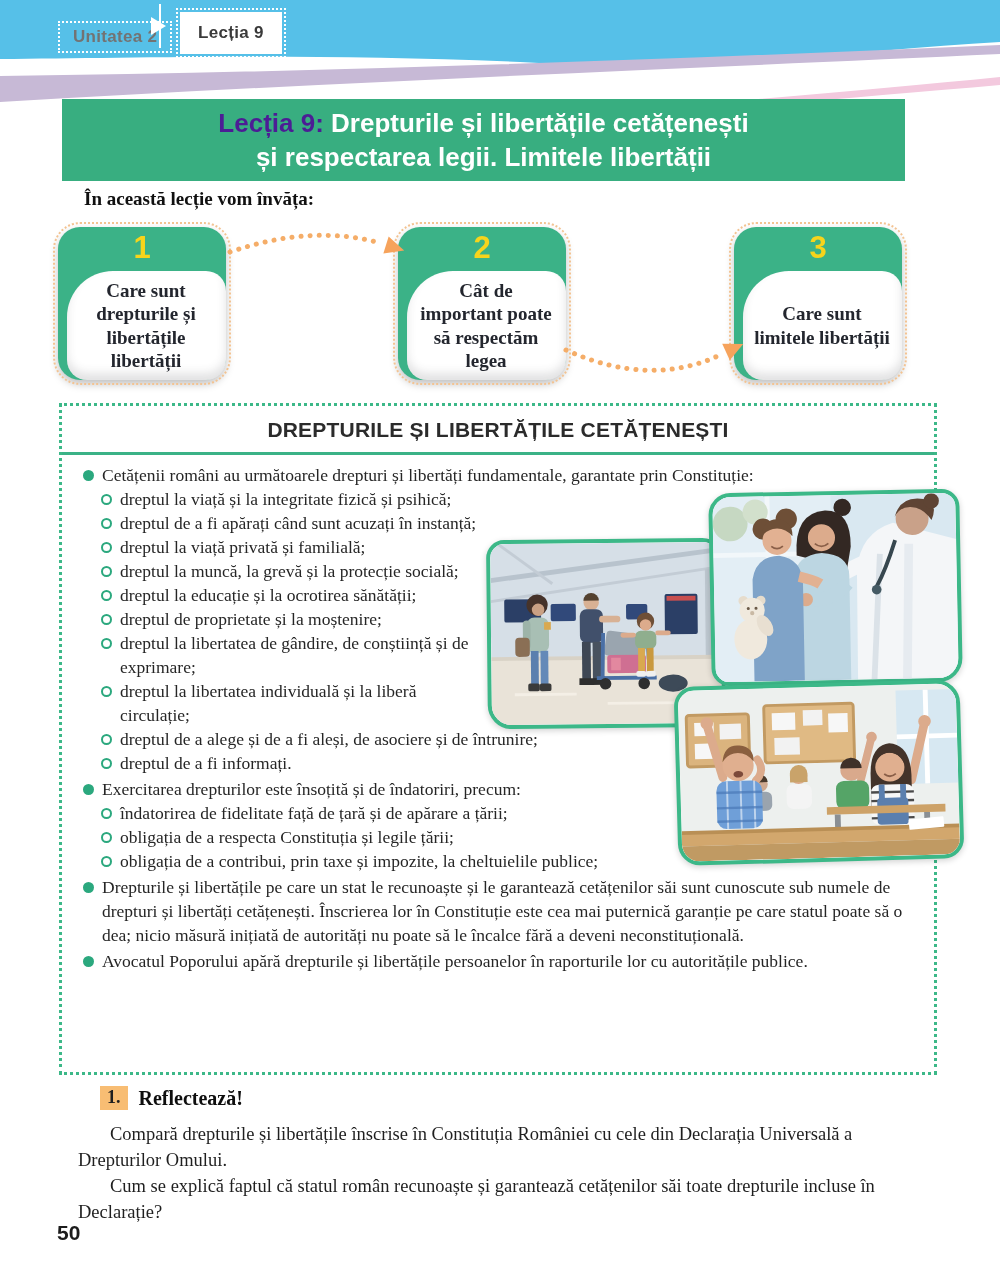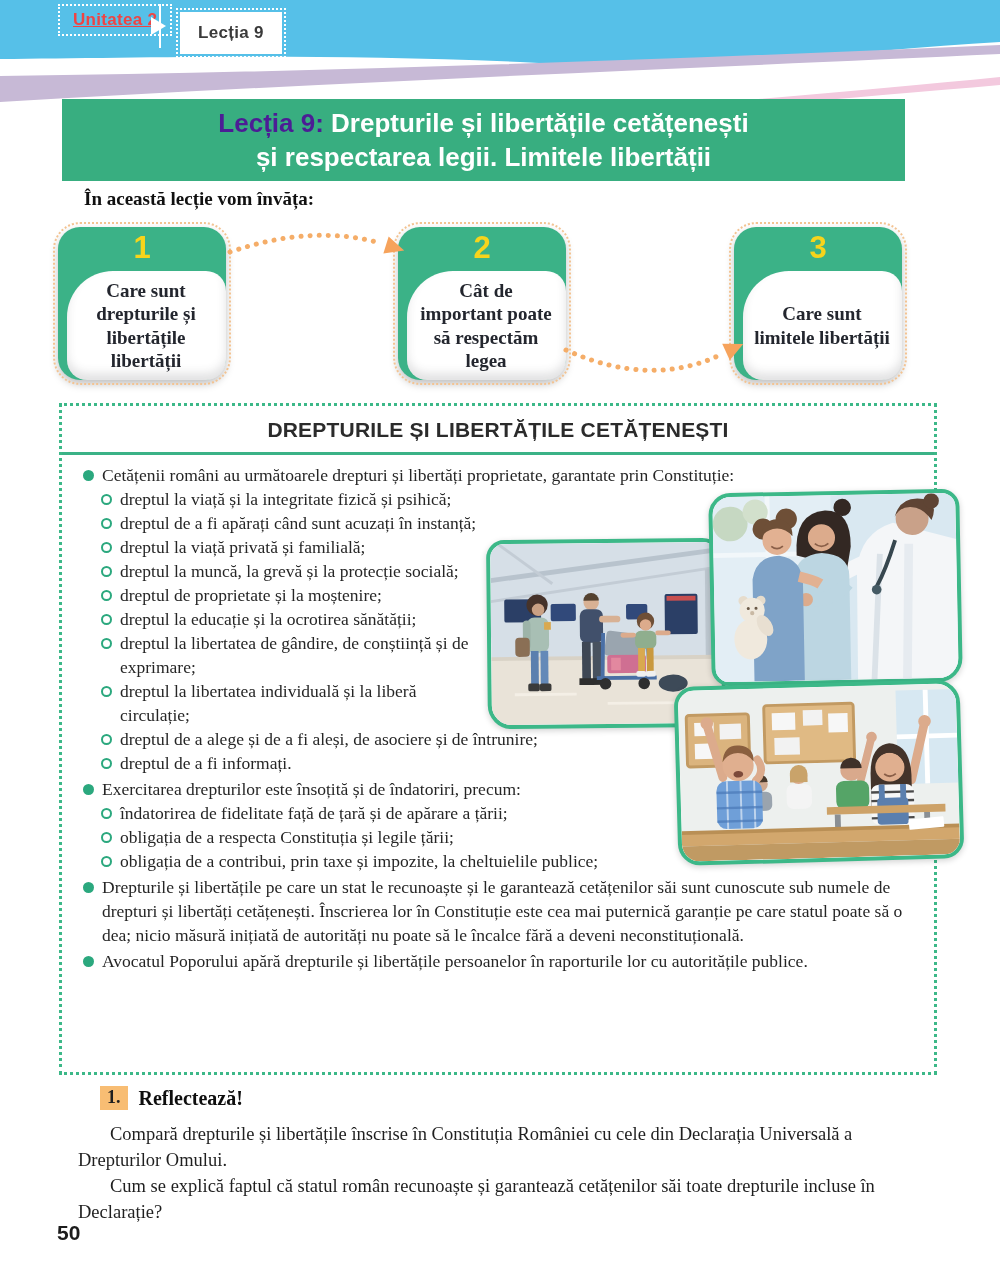--- a/index.html
+++ b/index.html
@@ -5,23 +5,23 @@
   * { box-sizing: border-box; }
   html,body { margin:0; padding:0; background:#ffffff; }
   .page {
     position:relative; width:1000px; height:1268px; background:#fff;
     overflow:hidden; font-family:"Liberation Serif", serif; color:#242424;
   }
 
   
   .header-art { position:absolute; left:0; top:0; width:1000px; height:140px; }
   .unit-tab {
-    position:absolute; left:58px; top:4px; padding:4px 13px;
-    border:2px dotted #ffffff; color:#ef4444;
-    font:bold 17px "Liberation Sans", sans-serif; letter-spacing:.3px;text-decoration:underline;
+    position:absolute; left:58px; top:21px; padding:4px 13px;
+    border:2px dotted #ffffff; color:#737373;
+    font:bold 17px "Liberation Sans", sans-serif; letter-spacing:.3px;
   }
   .tab-divider { position:absolute; left:159px; top:4px; width:2px; height:44px; background:#fff; }
   .tab-arrow {
     position:absolute; left:151px; top:17px; width:0; height:0;
     border-top:9px solid transparent; border-bottom:9px solid transparent;
     border-left:15px solid #ffffff;
   }
   .lesson-tab {
     position:absolute; left:180px; top:12px; padding:11px 18px;
     background:#fff; color:#3a3a3a; outline:2px dotted #ffffff; outline-offset:2px;
@@ -159,27 +159,27 @@
   </svg>
   <svg class="flow-arrow" id="arrow-2" width="186" height="52">
     <path d="M8,12 Q92,50 162,17" fill="none" stroke="#f5ad68" stroke-width="5" stroke-linecap="round" stroke-dasharray="0.1 9"></path>
     <polygon points="0,-9 19,0 0,9" fill="#f6a35c" transform="translate(168,14) rotate(-25)"></polygon>
   </svg>
 
   <div class="main-box">
     <div class="box-title">DREPTURILE ȘI LIBERTĂȚILE CETĂȚENEȘTI</div>
     <div class="box-rule"></div>
     <ul class="rights">
-        <li class="l1">Cetățenii români au următoarele drepturi și libertăți proprietate, garantate prin Constituție:</li>
+        <li class="l1">Cetățenii români au următoarele drepturi și libertăți fundamentale, garantate prin Constituție:</li>
         <li class="l2">dreptul la viață și la integritate fizică și psihică;</li>
         <li class="l2">dreptul de a fi apărați când sunt acuzați în instanță;</li>
         <li class="l2 w-narrow">dreptul la viață privată și familială;</li>
         <li class="l2 w-narrow">dreptul la muncă, la grevă și la protecție socială;</li>
+        <li class="l2 w-narrow">dreptul la educație și la ocrotirea sănătății;</li>
         <li class="l2 w-narrow">dreptul de proprietate și la moștenire;</li>
-        <li class="l2 w-narrow">dreptul la educație și la ocrotirea sănătății;</li>
         <li class="l2 w-narrow">dreptul la libertatea de gândire, de conștiință și de exprimare;</li>
         <li class="l2 w-narrow">dreptul la libertatea individuală și la liberă circulație;</li>
         <li class="l2 w-medium">dreptul de a alege și de a fi aleși, de asociere și de întrunire;</li>
         <li class="l2">dreptul de a fi informați.</li>
         <li class="l1 w-medium">Exercitarea drepturilor este însoțită și de îndatoriri, precum:</li>
         <li class="l2 w-medium">îndatorirea de fidelitate față de țară și de apărare a țării;</li>
         <li class="l2 w-medium">obligația de a respecta Constituția și legile țării;</li>
         <li class="l2">obligația de a contribui, prin taxe și impozite, la cheltuielile publice;</li>
         <li class="l1">Drepturile și libertățile pe care un stat le recunoaște și le garantează cetățenilor săi sunt cunoscute sub numele de drepturi și libertăți cetățenești. Înscrierea lor în Constituție este cea mai puternică garanție pe care statul poate să o dea; nicio măsură inițiată de autorități nu poate să le încalce fără a deveni neconstituțională.</li>
         <li class="l1">Avocatul Poporului apără drepturile și libertățile persoanelor în raporturile lor cu autoritățile publice.</li>

